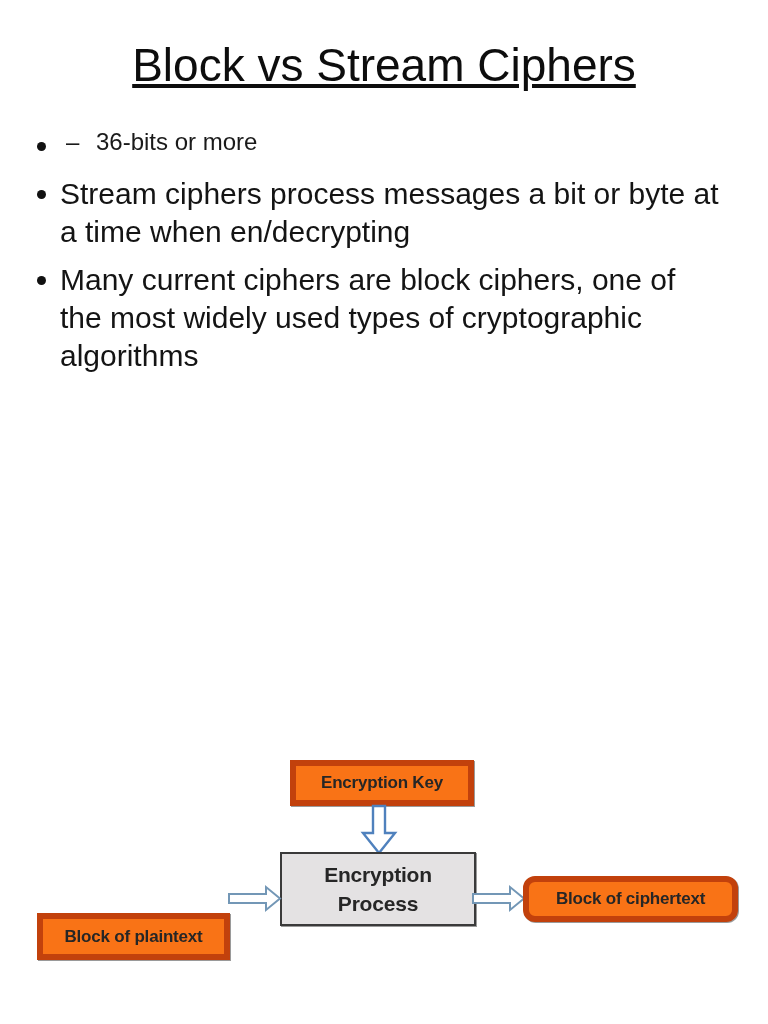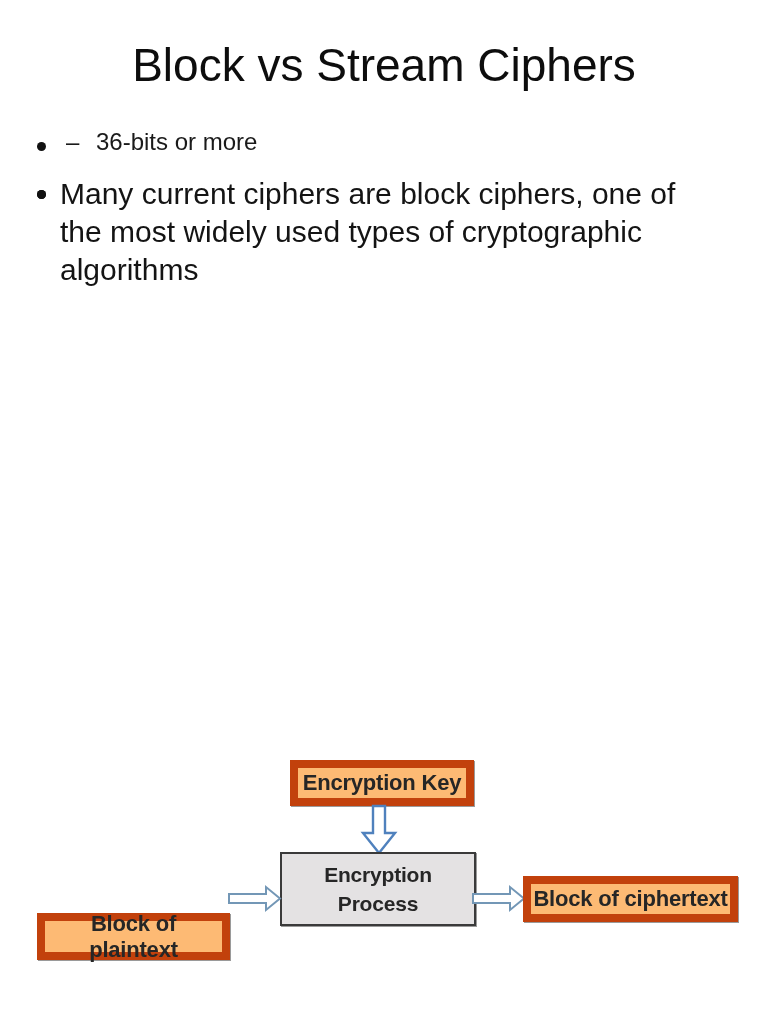--- a/index.html
+++ b/index.html
@@ -17,20 +17,21 @@
   }
 
   
   .slide-title {
     margin: 38px 20px 0 20px;
     text-align: center;
     font-size: 46px;
     font-weight: 400;
     line-height: 1.2;
     color: #0d0d0d;
+    text-decoration: underline;
   }
 
   
   .bullets {
     margin: 34px 48px 0 36px;
   }
   .bullet {
     position: relative;
     padding-left: 24px;
     font-size: 30px;
@@ -68,40 +69,40 @@
     position: absolute;
     left: 0;
     top: 0;
     width: 768px;
     height: 1024px;
     pointer-events: none;
   }
   .dbox {
     position: absolute;
     box-sizing: border-box;
-    background: #fdba74;
-    border: 8px solid #c2410c;
+    background: #f97316;
+    border: 6px solid #c2410c;
     display: flex;
     align-items: center;
     justify-content: center;
     text-align: center;
     font-weight: 700;
     color: #262626;
-    font-size: 22px;
+    font-size: 17px;
     letter-spacing: -0.2px;
     box-shadow: 1px 1px 0 #9a9a9a;
   }
   .key-box        { left: 290px; top: 760px; width: 184px; height: 46px; }
   .process-box    { left: 280px; top: 852px; width: 196px; height: 74px;
                     background: var(--process-fill, #e4e2e3);
                     border: 2.5px solid #3a3a3a;
                     flex-direction: column;
                     font-size: 21px; line-height: 29px; }
   .plaintext-box  { left: 37px;  top: 876px; width: 193px; height: 47px; margin-top: 37px; }
-  .ciphertext-box { left: 523px; top: 876px; width: 215px; height: 46px; }
+  .ciphertext-box { left: 523px; top: 876px; width: 215px; height: 46px; border-radius: 12px; }
 
   .arrow-svg { position: absolute; overflow: visible; }
   .down-arrow  { left: 359px; top: 805px; }
   .rarrow-1    { left: 228px; top: 885px; }
   .rarrow-2    { left: 472px; top: 885px; }
   .arrow-shape-down  { fill: #ffffff; stroke: var(--arrow-main, #4f81bd);  stroke-width: 2.4; stroke-linejoin: miter; }
   .arrow-shape-side  { fill: #ffffff; stroke: var(--arrow-side, #7397b6); stroke-width: 2;   stroke-linejoin: miter; }
 </style>
 </head>
 <body>
@@ -115,20 +116,21 @@
     <span class="dot"></span>
   </div>
 
   <div class="sub-bullet">
     <span class="dash">–</span>
     <span>36-bits or more</span>
   </div>
 
   <div class="bullet">
     <span class="dot"></span>
+    <span>Stream ciphers process messages a bit or byte at a time when en/decrypting</span>
   </div>
 
   <div class="bullet">
     <span class="dot"></span>
     <span>Many current ciphers are block ciphers, one of the most widely used types of cryptographic algorithms</span>
   </div>
 
 </div>
 
 <div class="diagram">

